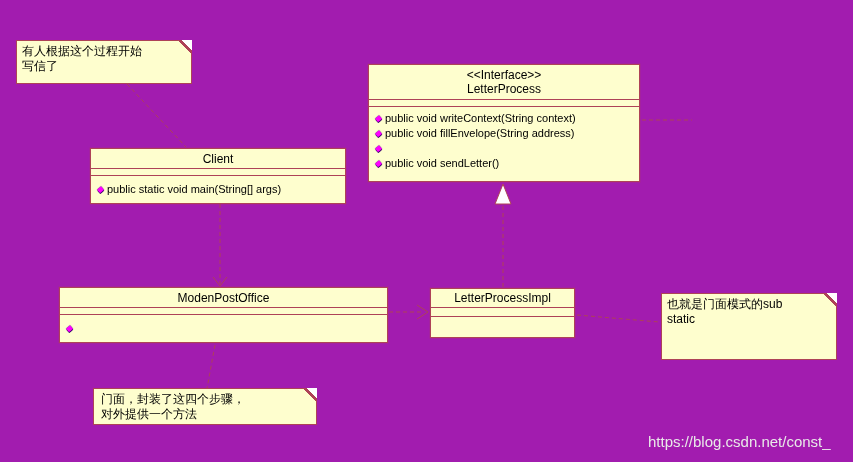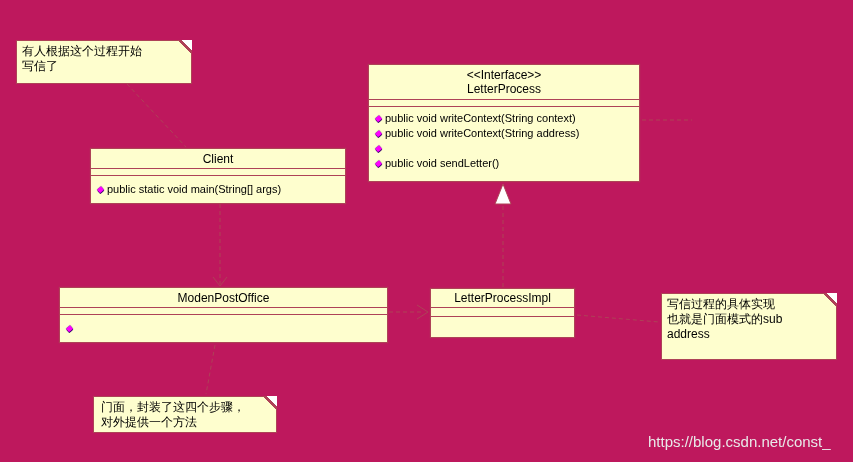--- a/index.html
+++ b/index.html
@@ -1,19 +1,19 @@
 <!DOCTYPE html>
 <html><head>
 <meta charset="utf-8">
 <style>
   html,body{margin:0;padding:0;background:#ffffff;}
   .canvas{
     position:relative;
     width:853px;height:462px;
-    background:#be185d;
+    background:#a21caf;
     font-family:"Liberation Sans", sans-serif;
     overflow:hidden;
   }
   .connectors{position:absolute;left:0;top:0;width:853px;height:462px;}
 
   
   .uml-class{
     position:absolute;
     background:#FEFECE;
     border:1px solid #AE4257;
@@ -121,21 +121,21 @@
       <span>LetterProcess</span>
     </div>
     <div class="uml-attrs"></div>
     <div class="uml-methods">
       <div class="method-row">
         <span class="micon">◆</span>
         <span>public void writeContext(String context)</span>
       </div>
       <div class="method-row">
         <span class="micon">◆</span>
-        <span>public void writeContext(String address)</span>
+        <span>public void fillEnvelope(String address)</span>
       </div>
       <div class="method-row">
         <span class="micon">◆</span>
       </div>
       <div class="method-row">
         <span class="micon">◆</span>
         <span>public void sendLetter()</span>
       </div>
     </div>
   </div>
@@ -152,26 +152,25 @@
   </div>
 
   <div class="uml-class" style="left:430px;top:288px;width:145px;height:50px;">
     <div class="uml-title" style="height:18px;">LetterProcessImpl</div>
     <div class="uml-attrs" style="height:8px;"></div>
     <div class="uml-methods"></div>
   </div>
 
   <div class="uml-note" style="left:661px;top:293px;width:176px;height:67px;">
     <span class="fold"></span>
-    <span class="note-line">写信过程的具体实现</span>
     <span class="note-line">也就是门面模式的sub</span>
-    <span class="note-line">address</span>
+    <span class="note-line">static</span>
   </div>
 
-  <div class="uml-note" style="left:93px;top:396px;width:184px;height:37px;padding-left:7px;">
+  <div class="uml-note" style="left:93px;top:388px;width:224px;height:37px;padding-left:7px;">
     <span class="fold"></span>
     <span class="note-line">门面，封装了这四个步骤，</span>
     <span class="note-line">对外提供一个方法</span>
   </div>
 
   <div class="watermark">https://blog.csdn.net/const_</div>
 
 </div>
 
 </body></html>

